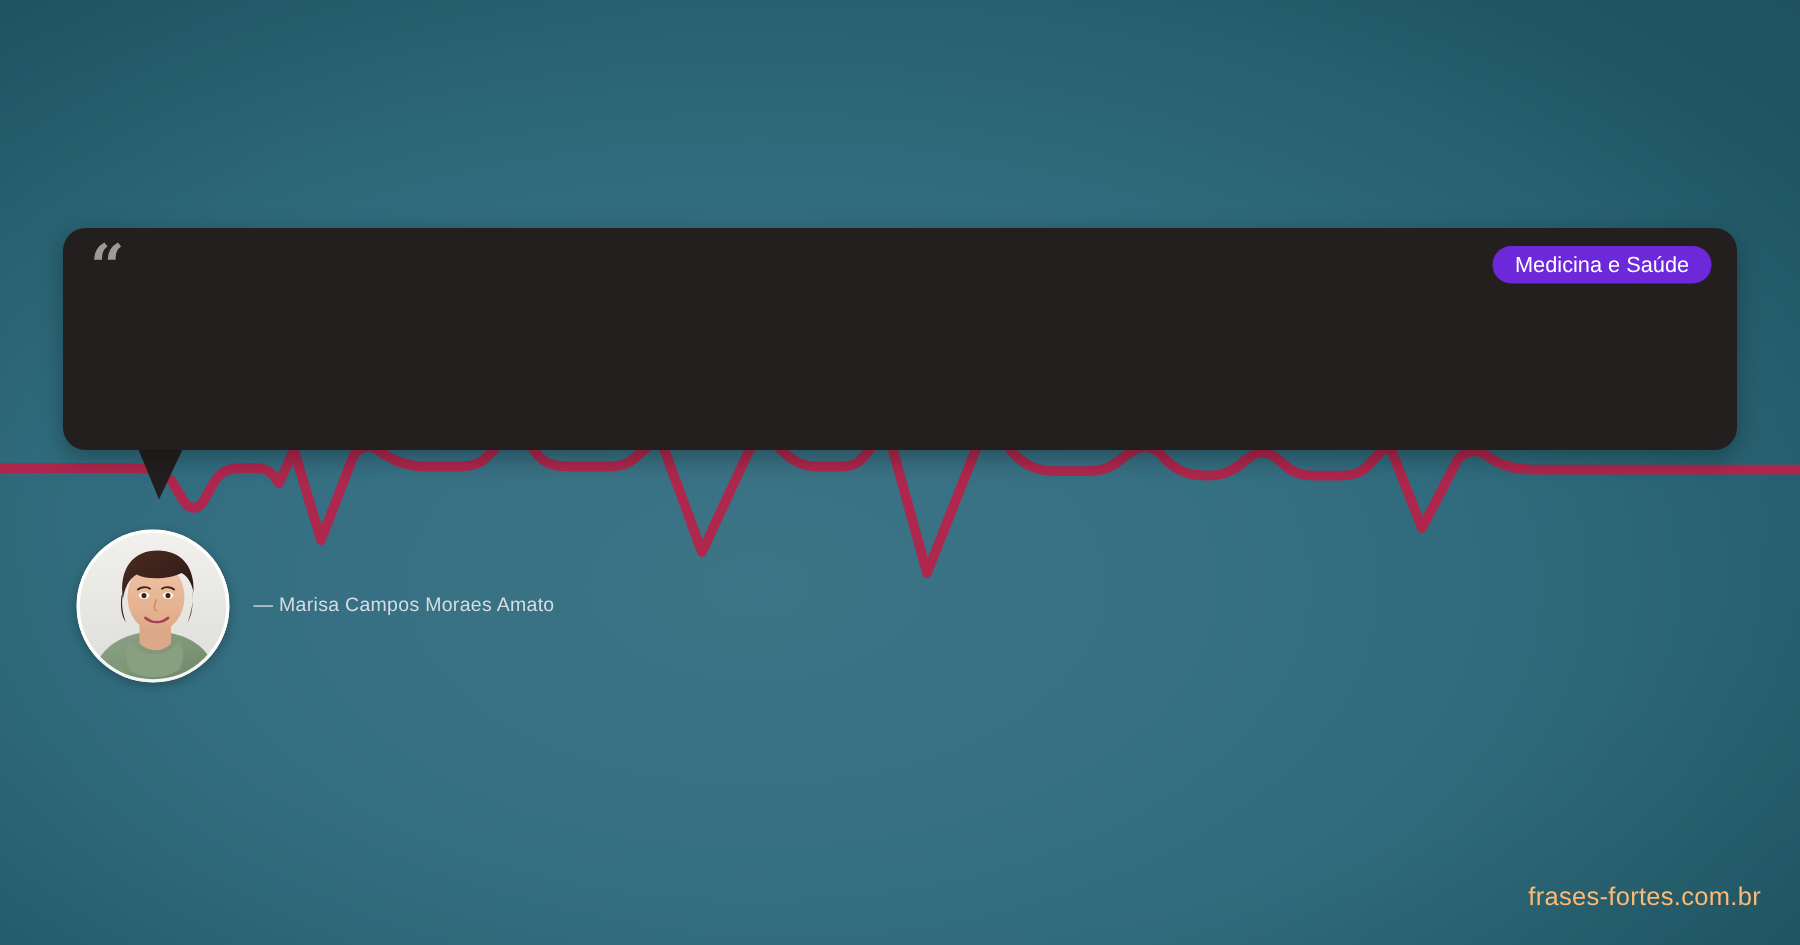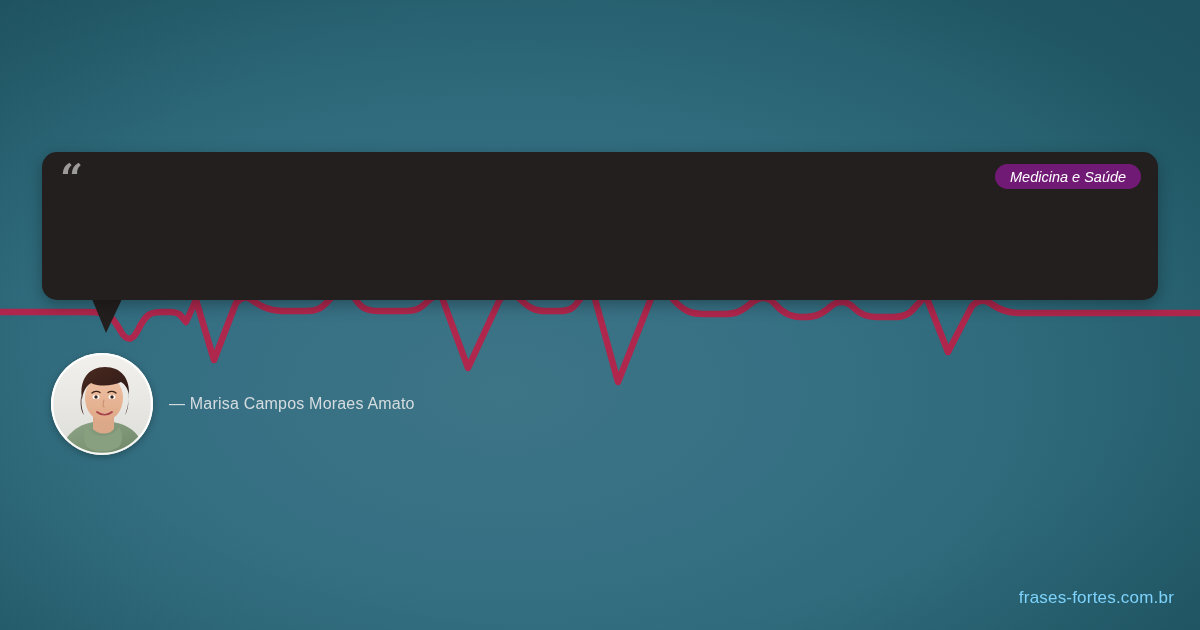--- a/index.html
+++ b/index.html
@@ -100,27 +100,26 @@
 
   .category-badge {
     position: absolute;
     left: 995px;
     top: 164px;
     height: 25px;
     padding: 0 15px;
     display: flex;
     align-items: center;
     justify-content: center;
-    background: #701a75;
+    background: #6d28d9;
     border-radius: 13px;
     font-family: "Liberation Sans", sans-serif;
     font-size: 14.5px;
     color: #ffffff;
     white-space: nowrap;
-    font-style: italic;
   }
 
   
   .avatar {
     position: absolute;
     left: 51px;
     top: 353px;
     width: 102px;
     height: 102px;
     border-radius: 50%;
@@ -129,34 +128,34 @@
     box-shadow: 0 2px 7px rgba(0,0,0,0.28);
   }
   .avatar svg { display: block; }
 
   
   .author-name {
     position: absolute;
     left: 169px;
     top: 395px;
     font-family: "Liberation Sans", sans-serif;
-    font-size: 16px;
+    font-size: 13px;
     color: #d6dde0;
     letter-spacing: 0.2px;
     white-space: nowrap;
   }
 
   
   .site-watermark {
     position: absolute;
     right: 26px;
     bottom: 22px;
     font-family: "Liberation Sans", sans-serif;
     font-size: 17px;
-    color: #7dd3fc;
+    color: #fdba74;
     letter-spacing: 0.2px;
     white-space: nowrap;
   }
 </style>
 </head>
 <body>
 
 <div id="card-canvas">
 
   <div class="bg-base"></div>

